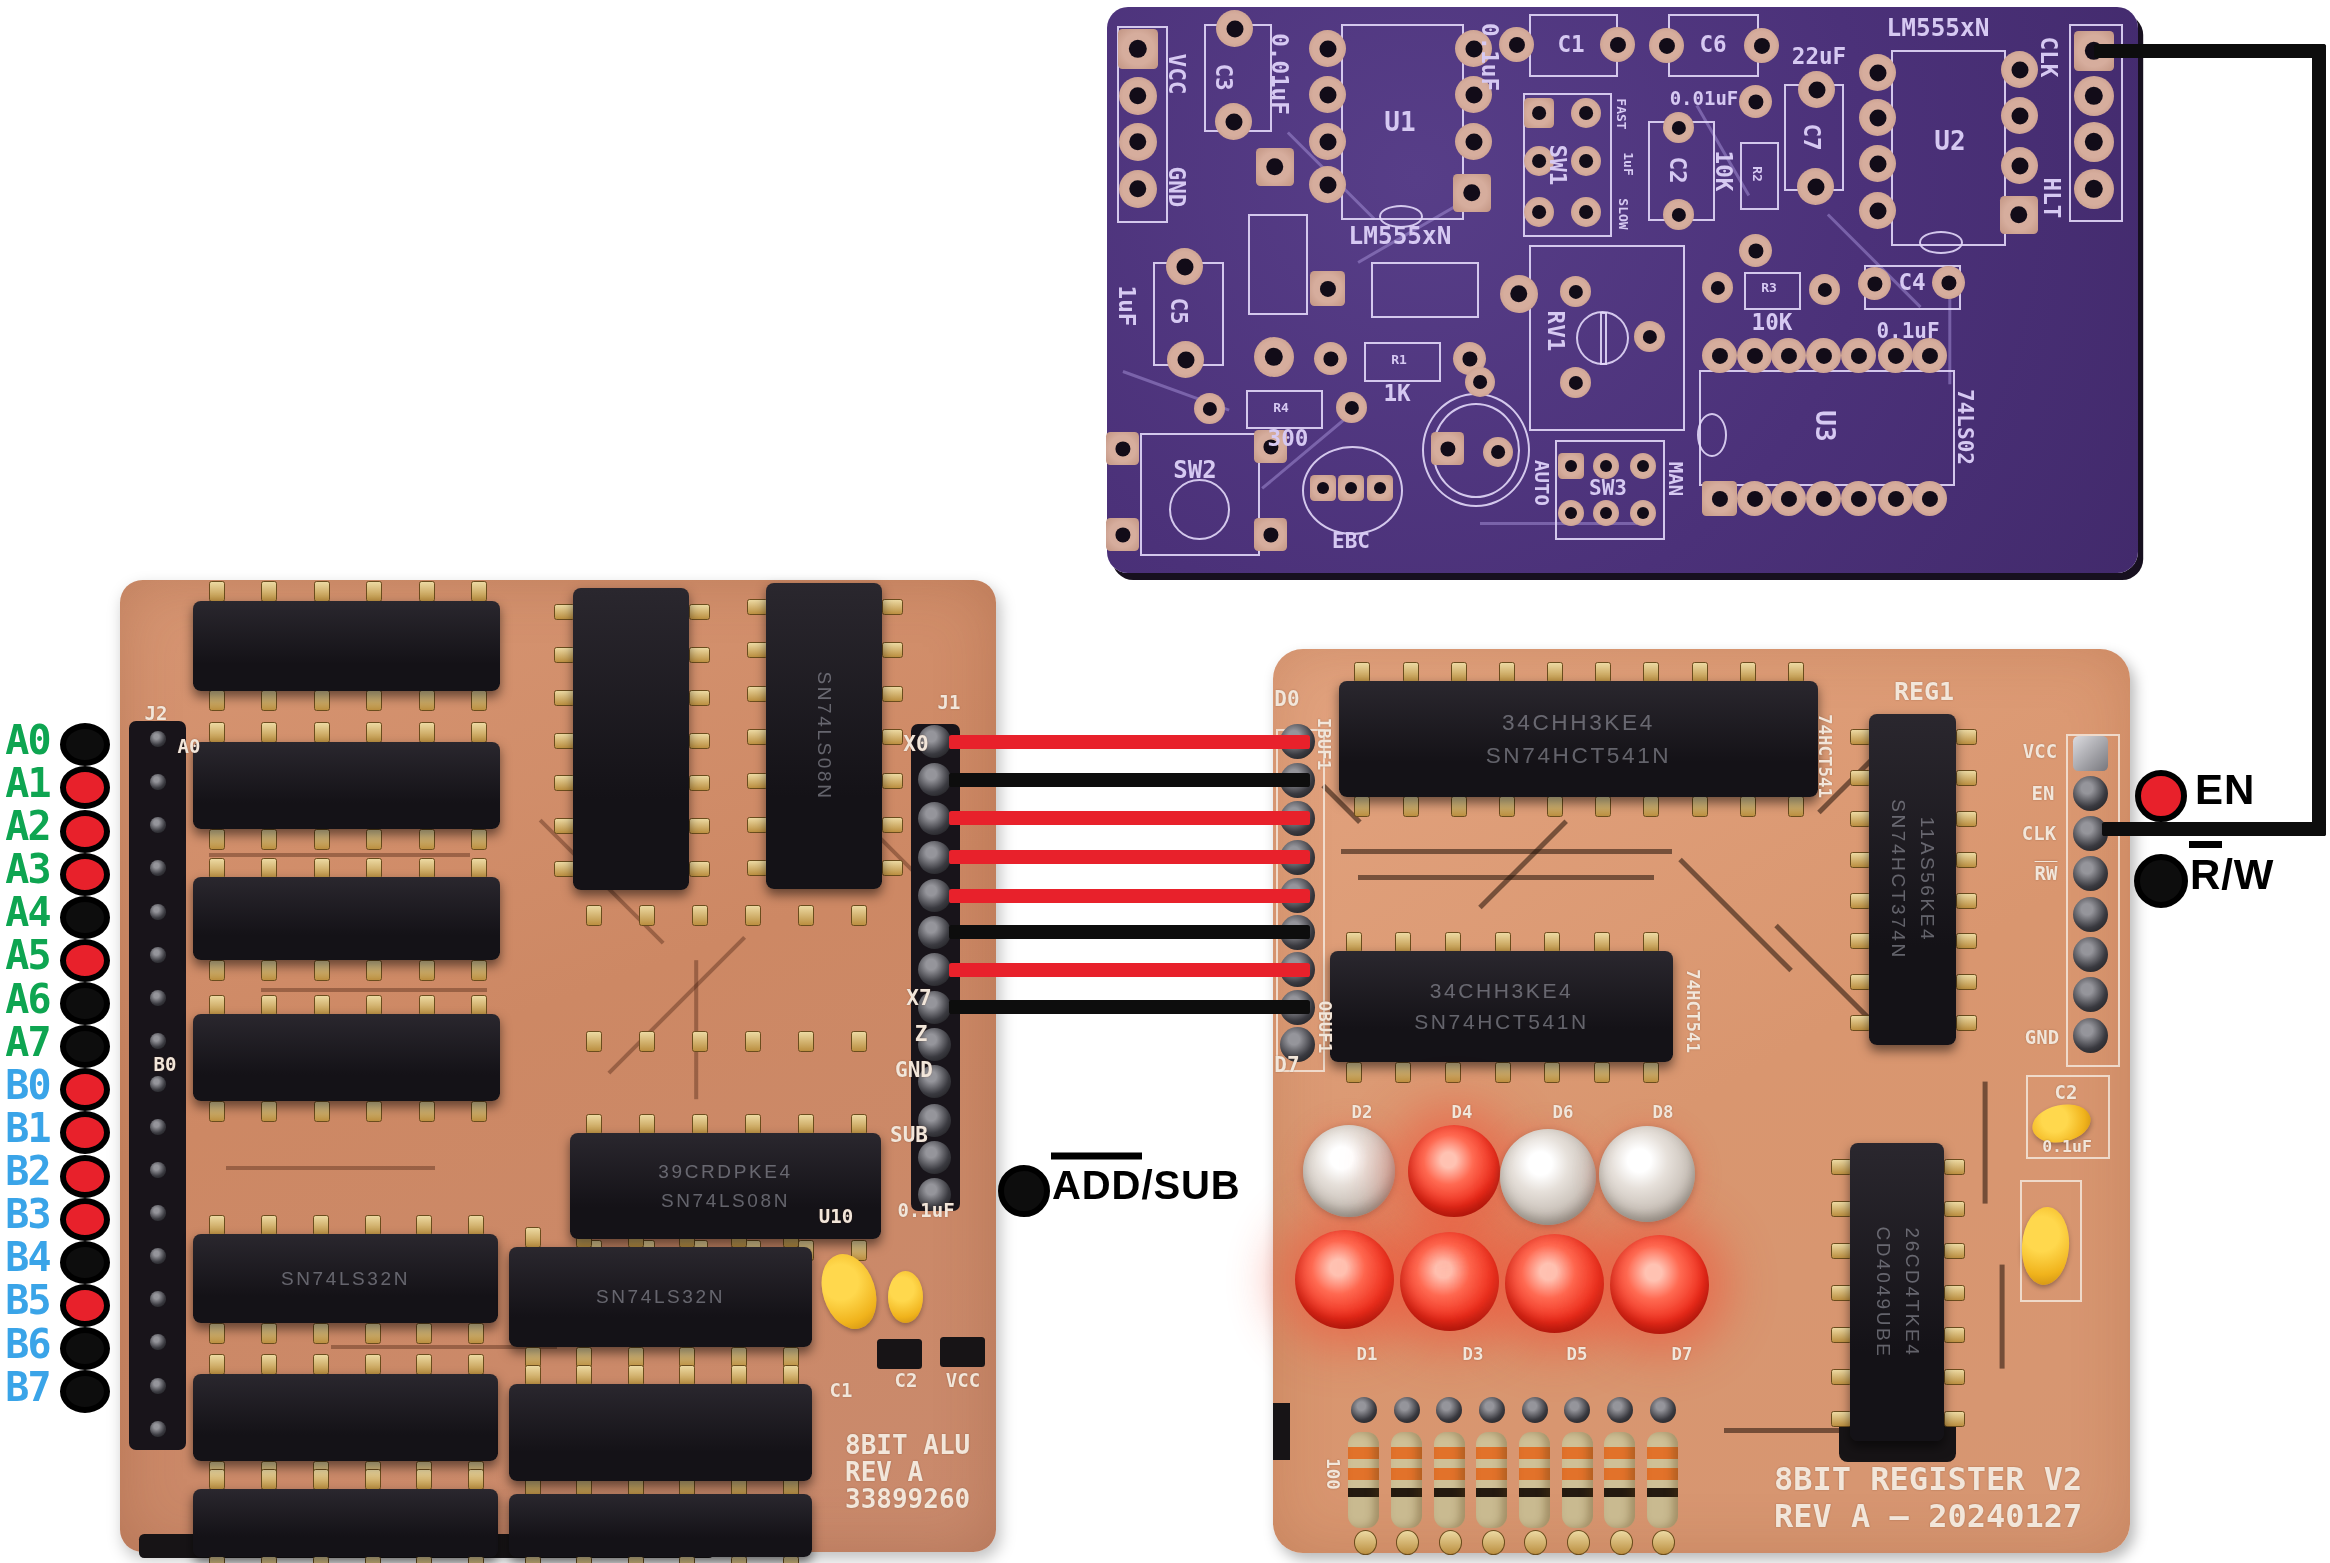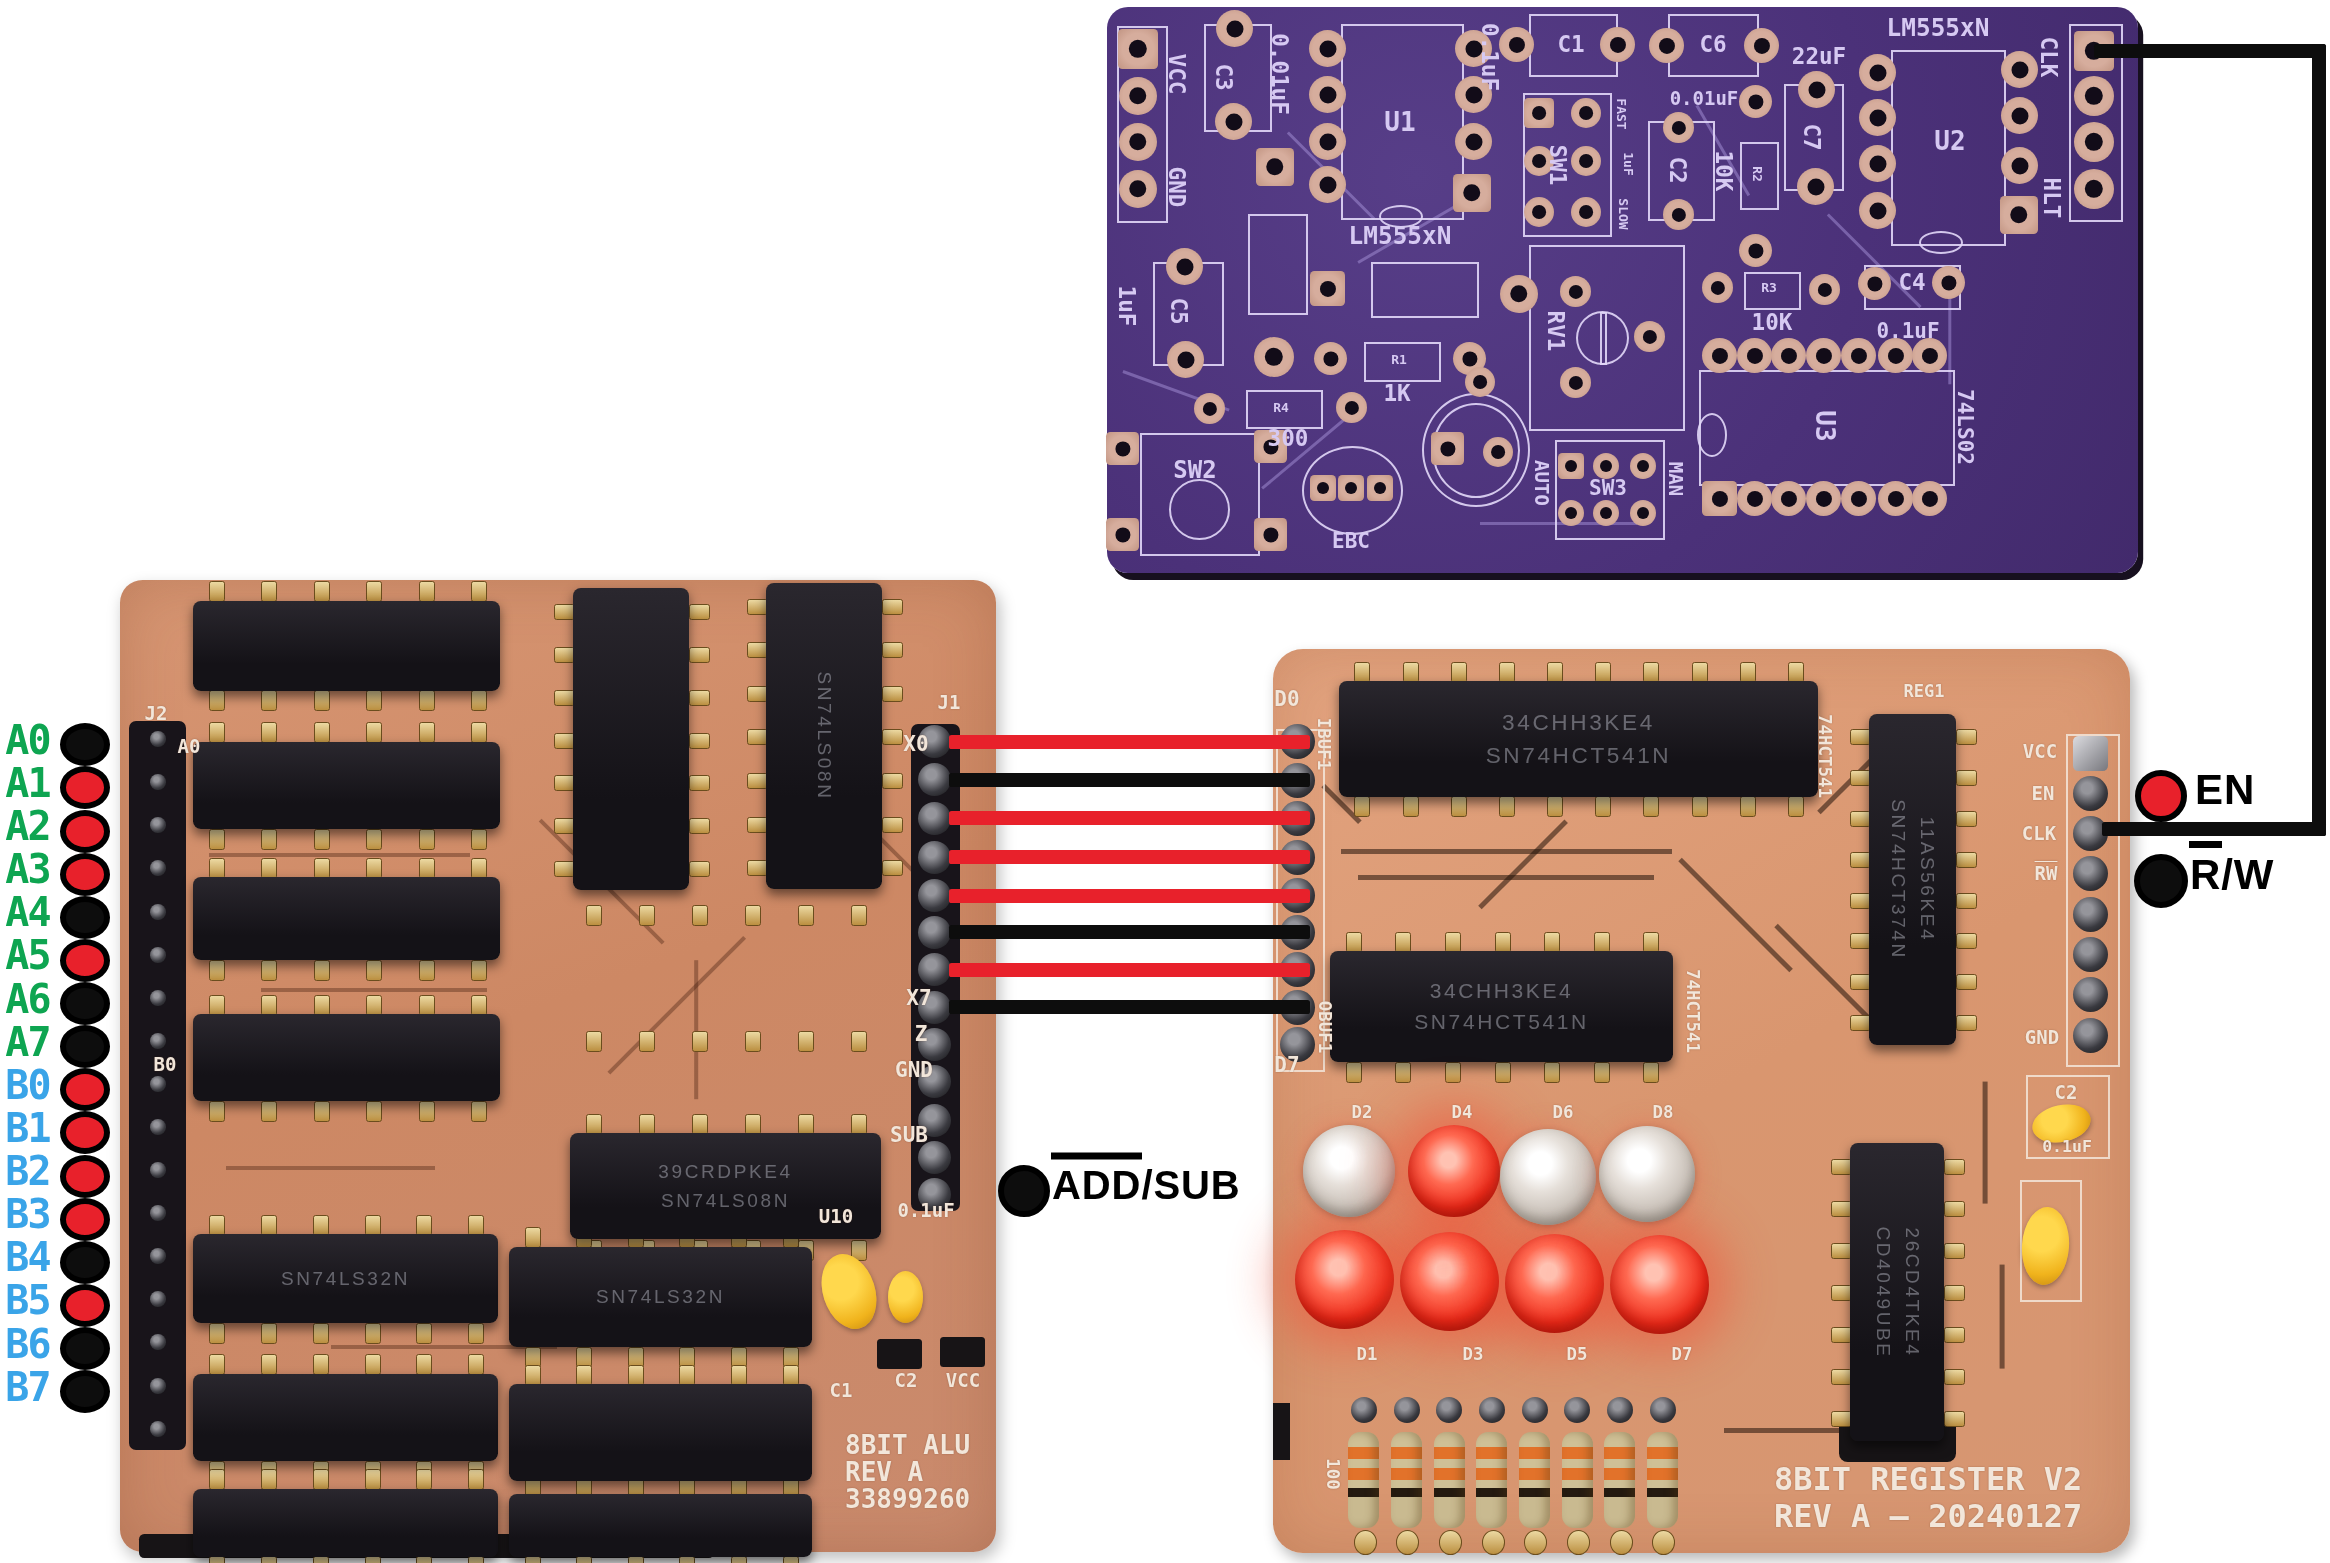--- a/index.html
+++ b/index.html
@@ -655,21 +655,21 @@
     <div class="silk white" style="left: 836px; top: 1216px; font-size: 19px; transform: translate(-50%, -50%) rotate(0deg);">U10</div>
     <div class="silk white" style="left: 926px; top: 1210px; font-size: 19px; transform: translate(-50%, -50%) rotate(0deg);">0.1uF</div>
     <div class="silk white" style="left: 841px; top: 1390px; font-size: 19px; transform: translate(-50%, -50%) rotate(0deg);">C1</div>
     <div class="silk white" style="left: 906px; top: 1380px; font-size: 19px; transform: translate(-50%, -50%) rotate(0deg);">C2</div>
     <div class="silk white" style="left: 963px; top: 1380px; font-size: 19px; transform: translate(-50%, -50%) rotate(0deg);">VCC</div>
     <div class="silk white" style="left: 1287px; top: 699px; font-size: 21px; transform: translate(-50%, -50%) rotate(0deg);">D0</div>
     <div class="silk white" style="left: 1324px; top: 744px; font-size: 17.4px; transform: translate(-50%, -50%) rotate(90deg);">IBUF1</div>
     <div class="silk white" style="left: 1325px; top: 1027px; font-size: 17.4px; transform: translate(-50%, -50%) rotate(90deg);">OBUF1</div>
     <div class="silk white" style="left: 1287px; top: 1065px; font-size: 21px; transform: translate(-50%, -50%) rotate(0deg);">D7</div>
     <div class="silk white" style="left: 1825px; top: 756px; font-size: 17.4px; transform: translate(-50%, -50%) rotate(90deg);">74HCT541</div>
-    <div class="silk white" style="left: 1924px; top: 691px; font-size: 17px; transform: translate(-50%, -50%) rotate(0deg);">REG1</div>
+    <div class="silk white" style="left: 1924px; top: 691px; font-size: 25px; transform: translate(-50%, -50%) rotate(0deg);">REG1</div>
     <div class="silk white" style="left: 1693px; top: 1011px; font-size: 17.4px; transform: translate(-50%, -50%) rotate(90deg);">74HCT541</div>
     <div class="silk white" style="left: 2040px; top: 751px; font-size: 19px; transform: translate(-50%, -50%) rotate(0deg);">VCC</div>
     <div class="silk white" style="left: 2043px; top: 793px; font-size: 19px; transform: translate(-50%, -50%) rotate(0deg);">EN</div>
     <div class="silk white" style="left: 2039px; top: 833px; font-size: 19px; transform: translate(-50%, -50%) rotate(0deg);">CLK</div>
     <div class="silk white" style="left: 2046px; top: 873px; font-size: 19px; transform: translate(-50%, -50%) rotate(0deg); text-decoration: overline;">RW</div>
     <div class="silk white" style="left: 2042px; top: 1037px; font-size: 19px; transform: translate(-50%, -50%) rotate(0deg);">GND</div>
     <div class="silk white" style="left: 1362px; top: 1112px; font-size: 17.4px; transform: translate(-50%, -50%) rotate(0deg);">D2</div>
     <div class="silk white" style="left: 1462px; top: 1112px; font-size: 17.4px; transform: translate(-50%, -50%) rotate(0deg);">D4</div>
     <div class="silk white" style="left: 1563px; top: 1112px; font-size: 17.4px; transform: translate(-50%, -50%) rotate(0deg);">D6</div>
     <div class="silk white" style="left: 1663px; top: 1112px; font-size: 17.4px; transform: translate(-50%, -50%) rotate(0deg);">D8</div>

